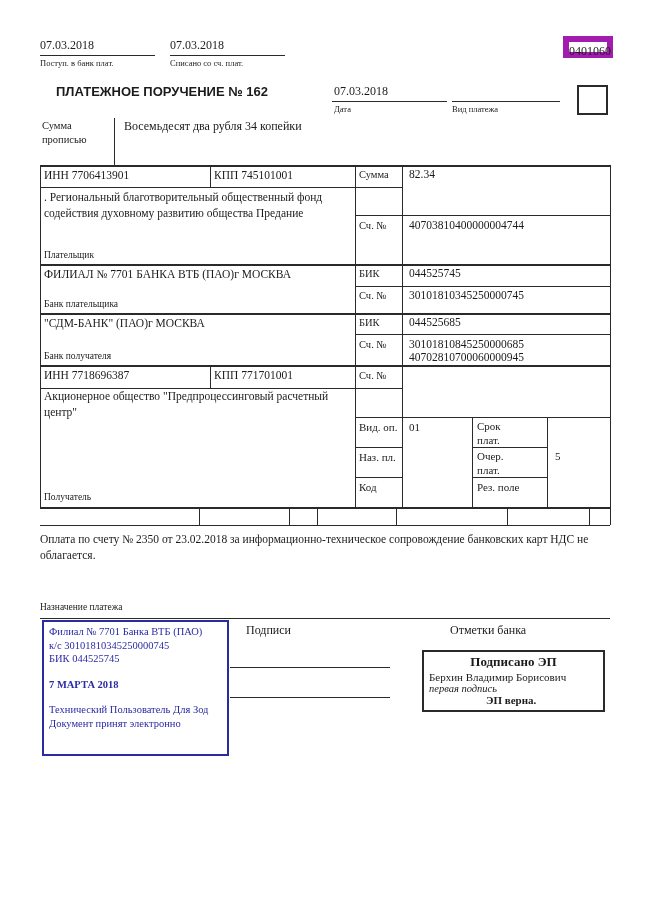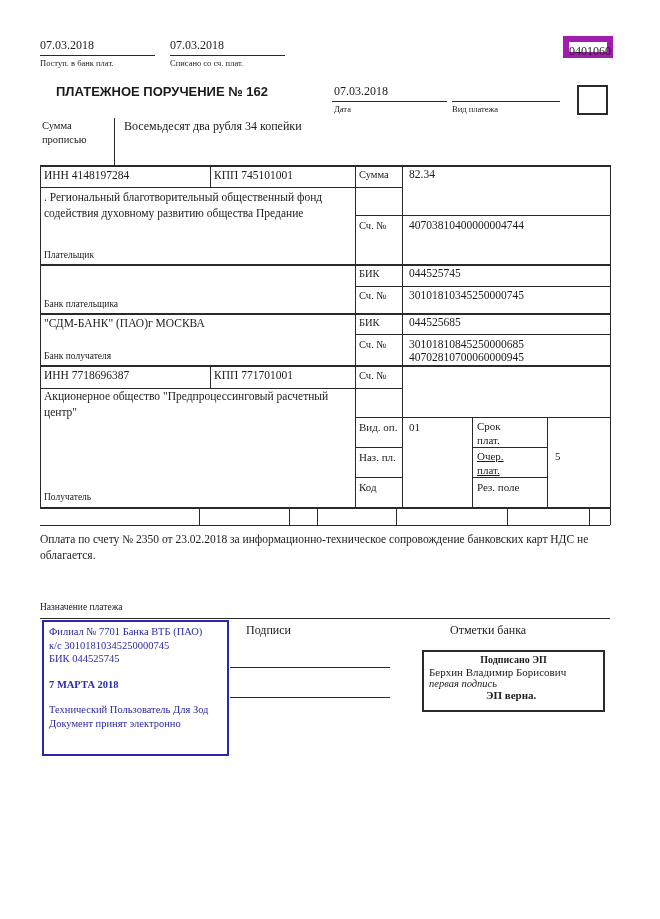--- a/index.html
+++ b/index.html
@@ -19,21 +19,21 @@
   .box{position:absolute;border:2px solid #2a2a2a;box-sizing:border-box;}
   .formcode{position:absolute;left:563px;top:36px;width:50px;height:22px;border:6px solid #a21caf;
             box-sizing:border-box;text-align:center;font-size:12px;line-height:18px;}
   .glabel{position:absolute;font-size:11px;line-height:13.5px;}
   .bluebox{position:absolute;left:42px;top:620px;width:187px;height:136px;box-sizing:border-box;
            border:2px solid #2a2aa5;color:#2a2aa5;font-size:10.5px;line-height:13.5px;
            padding:3px 5px;}
   .bluebox .sp{height:12px;}
   .stamp{position:absolute;left:422px;top:650px;width:183px;height:62px;box-sizing:border-box;
          border:2px solid #2a2a2a;}
-  .stamp .s1{text-align:center;font-weight:bold;font-size:10px;margin-top:2px;}
+  .stamp .s1{text-align:center;font-weight:bold;font-size:13px;margin-top:2px;}
   .stamp .s2{font-size:11px;margin:1px 0 0 5px;}
   .stamp .s3{font-style:italic;font-size:10.5px;margin:0 0 0 5px;}
   .stamp .s4{font-weight:bold;font-size:11px;margin:0 0 0 62px;font-family:Liberation Serif, serif;}
   .fhead{position:absolute;font-size:12px;white-space:nowrap;}
 </style>
 </head>
 <body>
 
 <div class="page">
 
@@ -85,30 +85,31 @@
   <div class="vl" style="left:472px;top:417px;height:90px;"></div>
   <div class="vl" style="left:547px;top:417px;height:90px;"></div>
 
   <div class="vl" style="left:199px;top:507px;height:18px;"></div>
   <div class="vl" style="left:289px;top:507px;height:18px;"></div>
   <div class="vl" style="left:317px;top:507px;height:18px;"></div>
   <div class="vl" style="left:396px;top:507px;height:18px;"></div>
   <div class="vl" style="left:507px;top:507px;height:18px;"></div>
   <div class="vl" style="left:589px;top:507px;height:18px;"></div>
 
-  <div class="t" style="left:44px;top:169px;">ИНН 4148197284</div>
+  <div class="t" style="left:44px;top:169px;">ИНН 7706413901</div>
   <div class="t" style="left:214px;top:169px;">КПП 745101001</div>
   <div class="lbl" style="left:359px;top:169px;">Сумма</div>
   <div class="t" style="left:409px;top:168px;">82.34</div>
 
   <div class="tw" style="left:44px;top:190px;width:296px;">. Региональный благотворительный общественный фонд содействия духовному развитию общества Предание</div>
   <div class="cap2" style="left:44px;top:250px;">Плательщик</div>
   <div class="lbl" style="left:359px;top:220px;">Сч. №</div>
   <div class="t" style="left:409px;top:219px;">40703810400000004744</div>
 
+  <div class="t" style="left:44px;top:268px;">ФИЛИАЛ № 7701 БАНКА ВТБ (ПАО)г МОСКВА</div>
   <div class="lbl" style="left:359px;top:268px;">БИК</div>
   <div class="t" style="left:409px;top:267px;">044525745</div>
   <div class="lbl" style="left:359px;top:290px;">Сч. №</div>
   <div class="t" style="left:409px;top:289px;">30101810345250000745</div>
   <div class="cap2" style="left:44px;top:299px;">Банк плательщика</div>
 
   <div class="t" style="left:44px;top:317px;">"СДМ-БАНК" (ПАО)г МОСКВА</div>
   <div class="lbl" style="left:359px;top:317px;">БИК</div>
   <div class="t" style="left:409px;top:316px;">044525685</div>
   <div class="lbl" style="left:359px;top:339px;">Сч. №</div>
@@ -120,21 +121,21 @@
   <div class="lbl" style="left:359px;top:370px;">Сч. №</div>
   <div class="t" style="left:409px;top:351px;">40702810700060000945</div>
 
   <div class="tw" style="left:44px;top:389px;width:296px;">Акционерное общество "Предпроцессинговый расчетный центр"</div>
   <div class="cap2" style="left:44px;top:492px;">Получатель</div>
 
   <div class="glabel" style="left:359px;top:421px;">Вид. оп.</div>
   <div class="glabel" style="left:409px;top:421px;">01</div>
   <div class="glabel" style="left:477px;top:420px;width:46px;">Срок плат.</div>
   <div class="glabel" style="left:359px;top:451px;">Наз. пл.</div>
-  <div class="glabel" style="left:477px;top:450px;width:46px;text-decoration:underline;">Очер. плат.</div>
+  <div class="glabel" style="left:477px;top:450px;width:46px;">Очер. плат.</div>
   <div class="glabel" style="left:555px;top:450px;">5</div>
   <div class="glabel" style="left:359px;top:481px;">Код</div>
   <div class="glabel" style="left:477px;top:481px;width:70px;">Рез. поле</div>
 
   <div class="tw" style="left:40px;top:531px;width:568px;line-height:16px;">Оплата по счету № 2350 от 23.02.2018 за информационно-техническое сопровождение банковских карт НДС не облагается.</div>
   <div class="cap2" style="left:40px;top:602px;">Назначение платежа</div>
   <div class="hl" style="left:40px;top:618px;width:570px;"></div>
 
   <div class="fhead" style="left:246px;top:623px;">Подписи</div>
   <div class="fhead" style="left:450px;top:623px;">Отметки банка</div>

